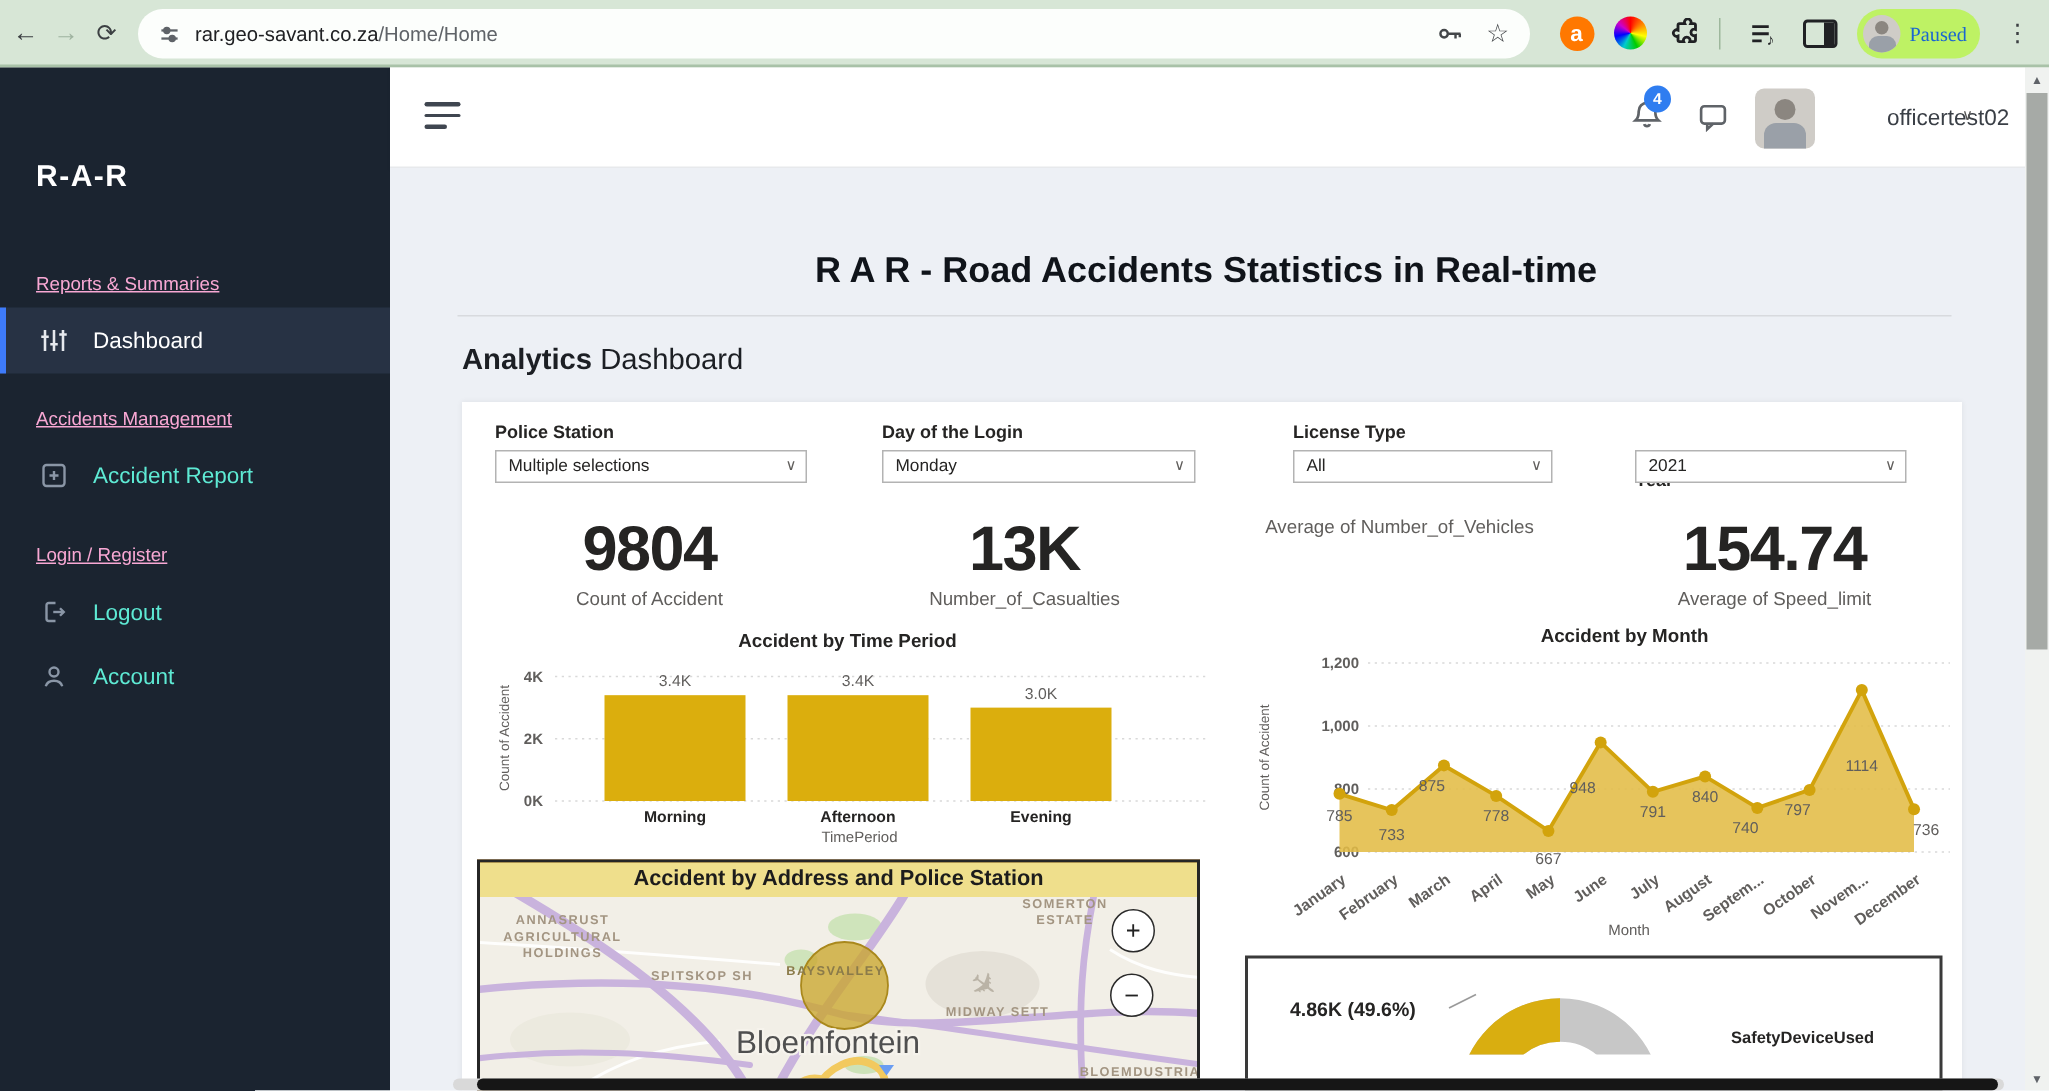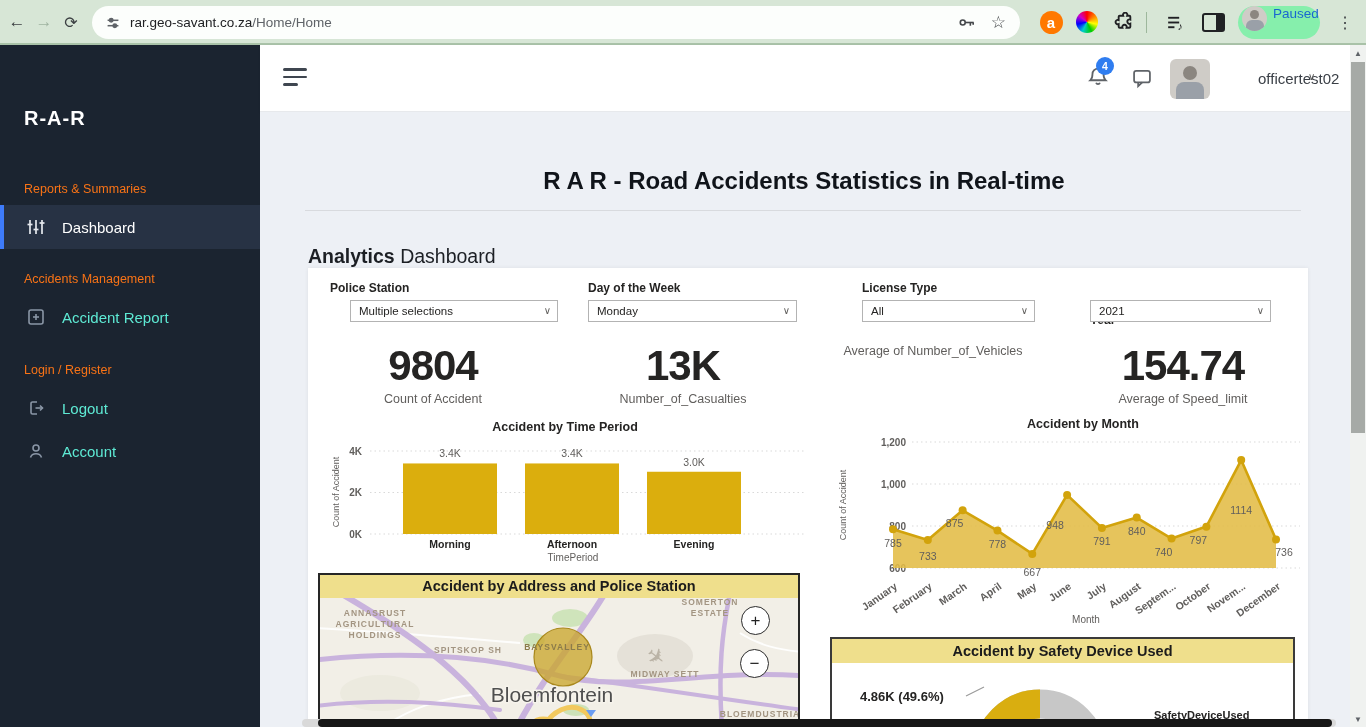--- a/index.html
+++ b/index.html
@@ -8,44 +8,44 @@
   .abs{position:absolute;}
   
   .chrome{left:0;top:0;width:1366px;height:45px;background:#d7e6d6;border-bottom:2px solid #a9c2a8;box-sizing:border-box;}
   .navbtn{width:30px;height:30px;top:7px;border-radius:50%;display:flex;align-items:center;justify-content:center;
           font-size:17px;color:#3c4043;}
   .urlpill{left:92px;top:6px;width:928px;height:33px;background:#fcfefc;border-radius:17px;
            display:flex;align-items:center;}
   .urltext{font-size:13.5px;color:#202124;margin-left:8px;flex:1;}
   .urltext .path{color:#5f6368;margin-top:38px;}
   .extbtn{top:7px;width:30px;height:30px;display:flex;align-items:center;justify-content:center;}
-  .profilepill{left:1238px;top:6px;width:82px;height:33px;border-radius:17px;background:#86efac;
-               display:flex;}
+  .profilepill{left:1238px;top:6px;width:82px;height:33px;border-radius:17px;background:#bef264;
+               display:flex;align-items:center;font-family:Liberation Serif, serif;}
   .paused{color:#1a66d1;font-size:13.5px;margin-left:6px;}
   
   .sidebar{left:0;top:45px;width:260px;height:682px;background:#1b2430;}
   .side-logo{left:24px;top:62px;color:#fff;font-size:20px;font-weight:700;letter-spacing:1px;}
-  .side-section{left:24px;color:#f97316;font-size:12.5px;}
+  .side-section{left:24px;color:#f9a8d4;font-size:12.5px;text-decoration:underline;}
   .side-item{left:0;width:260px;height:44px;display:flex;align-items:center;color:#5eead4;font-size:15px;}
   .side-item .ic{margin-left:26px;margin-right:16px;display:flex;}
   .side-item.active{background:#273244;color:#fff;border-left:4px solid #3e7bfa;}
   .side-item.active .ic{margin-left:22px;}
   .appheader{left:260px;top:45px;width:1090px;height:67px;background:#fff;border-bottom:1px solid #e7e9ec;
              box-shadow:0 1px 3px rgba(0,0,0,.05);box-sizing:border-box;}
   .hamb span{display:block;height:2.6px;background:#3f4650;border-radius:2px;margin-bottom:5px;}
   .badge{position:absolute;left:10px;top:-8px;width:18px;height:18px;border-radius:50%;background:#2f7df0;
          color:#fff;font-size:10.5px;font-weight:700;display:flex;align-items:center;justify-content:center;}
   .uname{font-size:15px;color:#3a3f46;}
   .avatar{width:40px;height:40px;border-radius:6px;background:#cfccc7;overflow:hidden;position:relative;}
   .avatar .head{position:absolute;left:13px;top:7px;width:14px;height:14px;border-radius:50%;background:#8b8680;}
   .avatar .torso{position:absolute;left:6px;top:23px;width:28px;height:18px;border-radius:8px 8px 0 0;background:#9aa0a8;}
   .content{left:260px;top:112px;width:1090px;height:615px;background:#edf0f5;}
   .pagetitle{left:308px;top:167px;width:992px;text-align:center;font-size:24px;font-weight:700;color:#10141a;}
   .hr{left:305px;top:210px;width:996px;height:1px;background:#d8dade;}
-  .secheading{left:308px;top:229px;font-size:19.5px;color:#1c1f24;margin-top:16px;}
+  .secheading{left:308px;top:229px;font-size:19.5px;color:#1c1f24;}
   .embed{left:308px;top:268px;width:1000px;height:459px;background:#fff;box-shadow:0 0 4px rgba(0,0,0,.07);}
   
   .flabel{font-size:12px;font-weight:700;color:#252423;top:281px;}
   .fbox{top:300px;height:22px;background:#fff;border:1px solid #b3b3b3;box-sizing:border-box;
         font-size:11.5px;color:#252423;line-height:20px;padding-left:8px;}
   .fchev{position:absolute;right:6px;top:0;color:#605e5c;font-size:10px;}
   
   .kpi{width:250px;text-align:center;}
   .kpi .num{font-size:42px;font-weight:700;color:#252423;letter-spacing:-1px;}
   .kpi .lbl{font-size:12.5px;color:#605e5c;margin-top:2px;}
@@ -226,24 +226,24 @@
 <div class="abs content"></div>
 <div class="abs pagetitle">R A R - Road Accidents Statistics in Real-time</div>
 <div class="abs hr"></div>
 <div class="abs secheading">
   <b>Analytics</b>
   <span>Dashboard</span>
 </div>
 <div class="abs embed"></div>
 
 <span class="abs flabel" style="left:330px;">Police Station</span>
-<div class="abs fbox" style="left:330px;width:208px;margin-left:20px;">
+<div class="abs fbox" style="left:330px;width:208px;">
   <span>Multiple selections</span><span class="fchev">∨</span>
 </div>
-<span class="abs flabel" style="left:588px;">Day of the Week</span>
+<span class="abs flabel" style="left:588px;">Day of the Login</span>
 <div class="abs fbox" style="left:588px;width:209px;">
   <span>Monday</span><span class="fchev">∨</span>
 </div>
 <span class="abs flabel" style="left:862px;">License Type</span>
 <div class="abs fbox" style="left:862px;width:173px;">
   <span>All</span><span class="fchev">∨</span>
 </div>
 <span class="abs flabel" style="left:1090px;margin-top:32px;">Year</span>
 <div class="abs fbox" style="left:1090px;width:181px;">
   <span>2021</span><span class="fchev">∨</span>
@@ -379,21 +379,20 @@
       </g>
       <text x="232" y="104" font-size="21" fill="#4f4f4f" text-anchor="middle" stroke="#f6f3ec" stroke-width="3" paint-order="stroke">Bloemfontein</text>
     </svg>
     <div class="abs tri" style="left:266px;top:112px;"></div>
     <div class="abs zoombtn" style="left:421px;top:8px;">+</div>
     <div class="abs zoombtn" style="left:420px;top:51px;">−</div>
   </div>
 </div>
 
 <div class="abs donut-card">
-  <div class="viz-titlebar">Accident by Safety Device Used</div>
   <svg id="donutSvg" width="461" height="64">
       <circle cx="208" cy="94" r="53" fill="none" stroke="#C7C7C7" stroke-width="29"></circle>
       <circle cx="208" cy="94" r="53" fill="none" stroke="#D9AE10" stroke-width="29" pathLength="100" stroke-dasharray="49.6 50.4" stroke-dashoffset="49.6" transform="rotate(-90 208 94)"></circle>
       <path d="M134,33 L152,24" stroke="#9a9a9a" stroke-width="1.2" fill="none"></path>
       <text x="28" y="38" font-size="13px" font-weight="700" fill="#252423">4.86K (49.6%)</text>
       <text x="322" y="56" font-size="11px" font-weight="700" fill="#252423">SafetyDeviceUsed</text>
     </svg>
 </div>
 
 <div class="abs htrack"></div>

